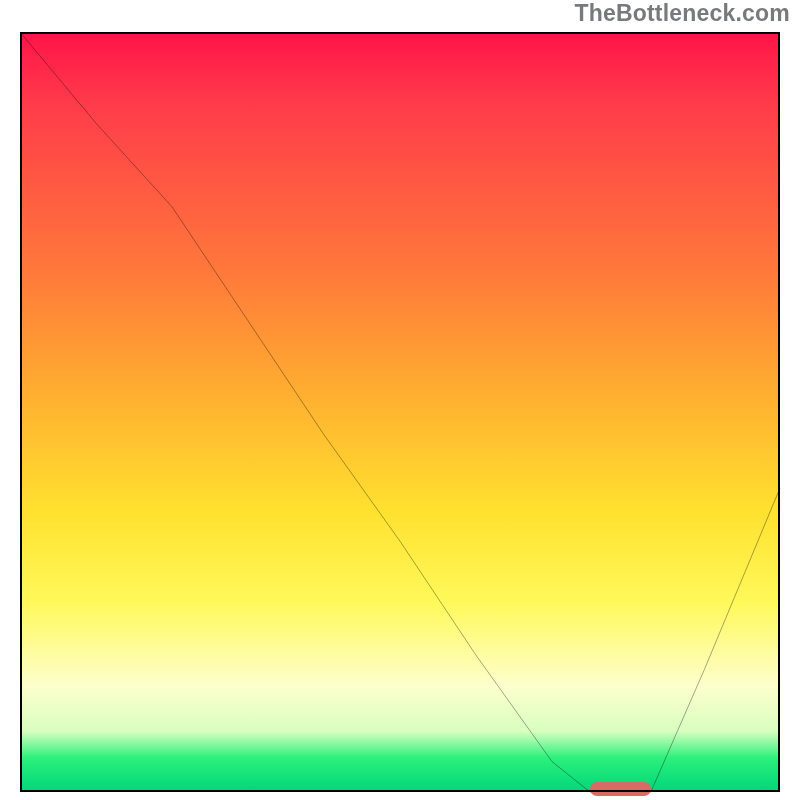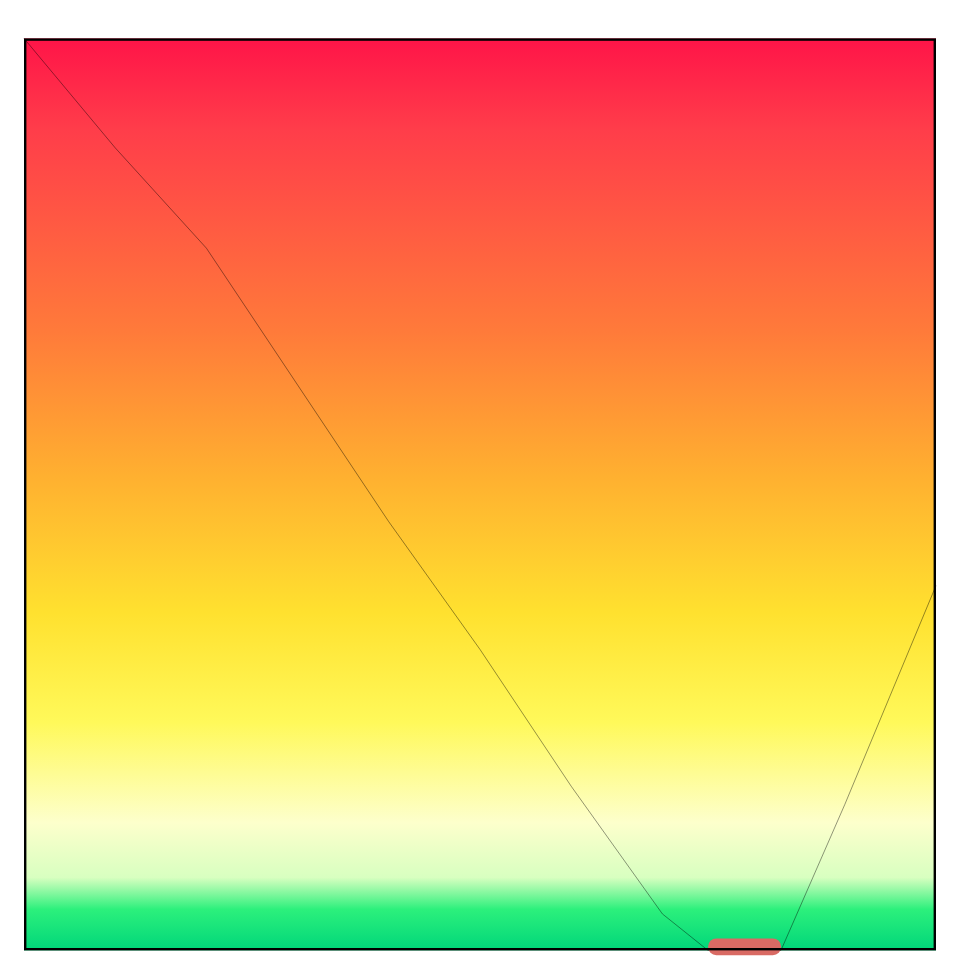--- a/index.html
+++ b/index.html
@@ -68,20 +68,21 @@
     position: absolute;
     height: 14px;
     border-radius: 7px;
     background: #d96a64;
   }
 </style>
 </head>
 <body>
 
 <div class="wrap">
+  <div class="attribution">TheBottleneck.com</div>
 
   <div class="plot">
     <div class="plot-bg"></div>
 
     <svg class="curve" viewBox="0 0 100 100" preserveAspectRatio="none">
       <polyline id="curve-polyline" fill="none" stroke="#000000" stroke-width="0.35" vector-effect="non-scaling-stroke" points="0.00,0.00 10.00,12.00 20.00,23.00 30.00,38.00 40.00,53.00 50.00,67.00 60.00,82.00 70.00,96.00 75.00,100.00 79.00,100.00 83.00,100.00 90.00,84.00 95.00,72.00 100.00,60.00"></polyline>
     </svg>
 
     <div id="marker" class="marker" style="left: 570px; width: 60.8px; top: 750px; background: rgb(217, 106, 100);"></div>
 

